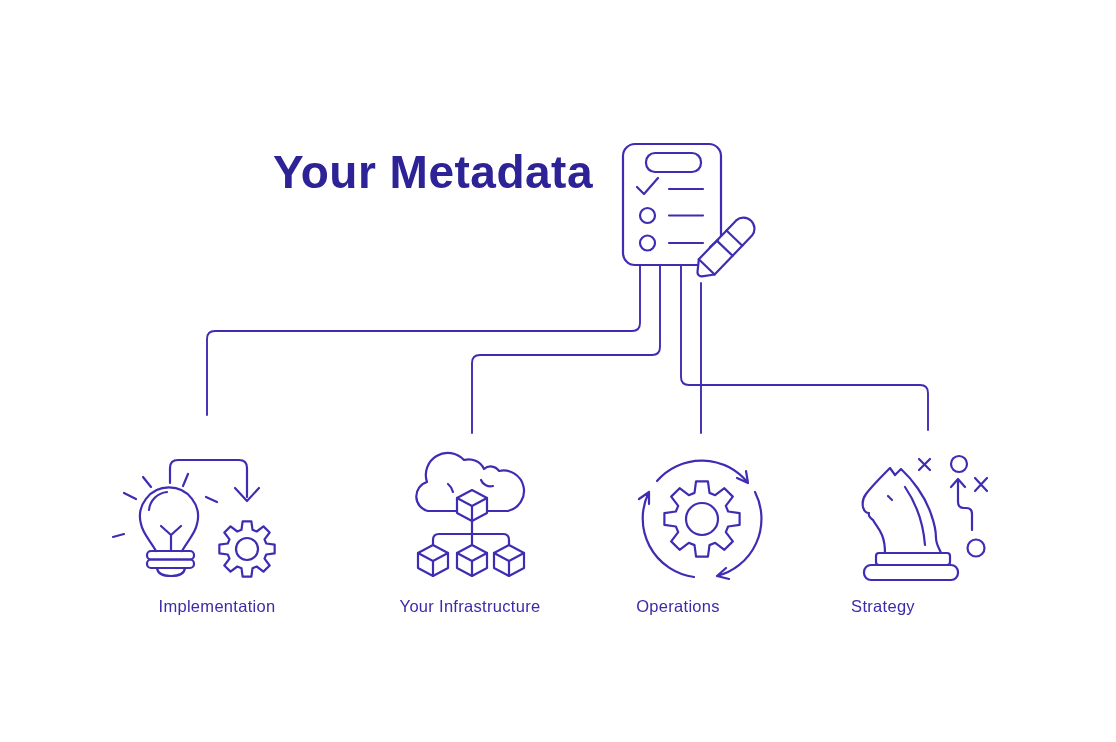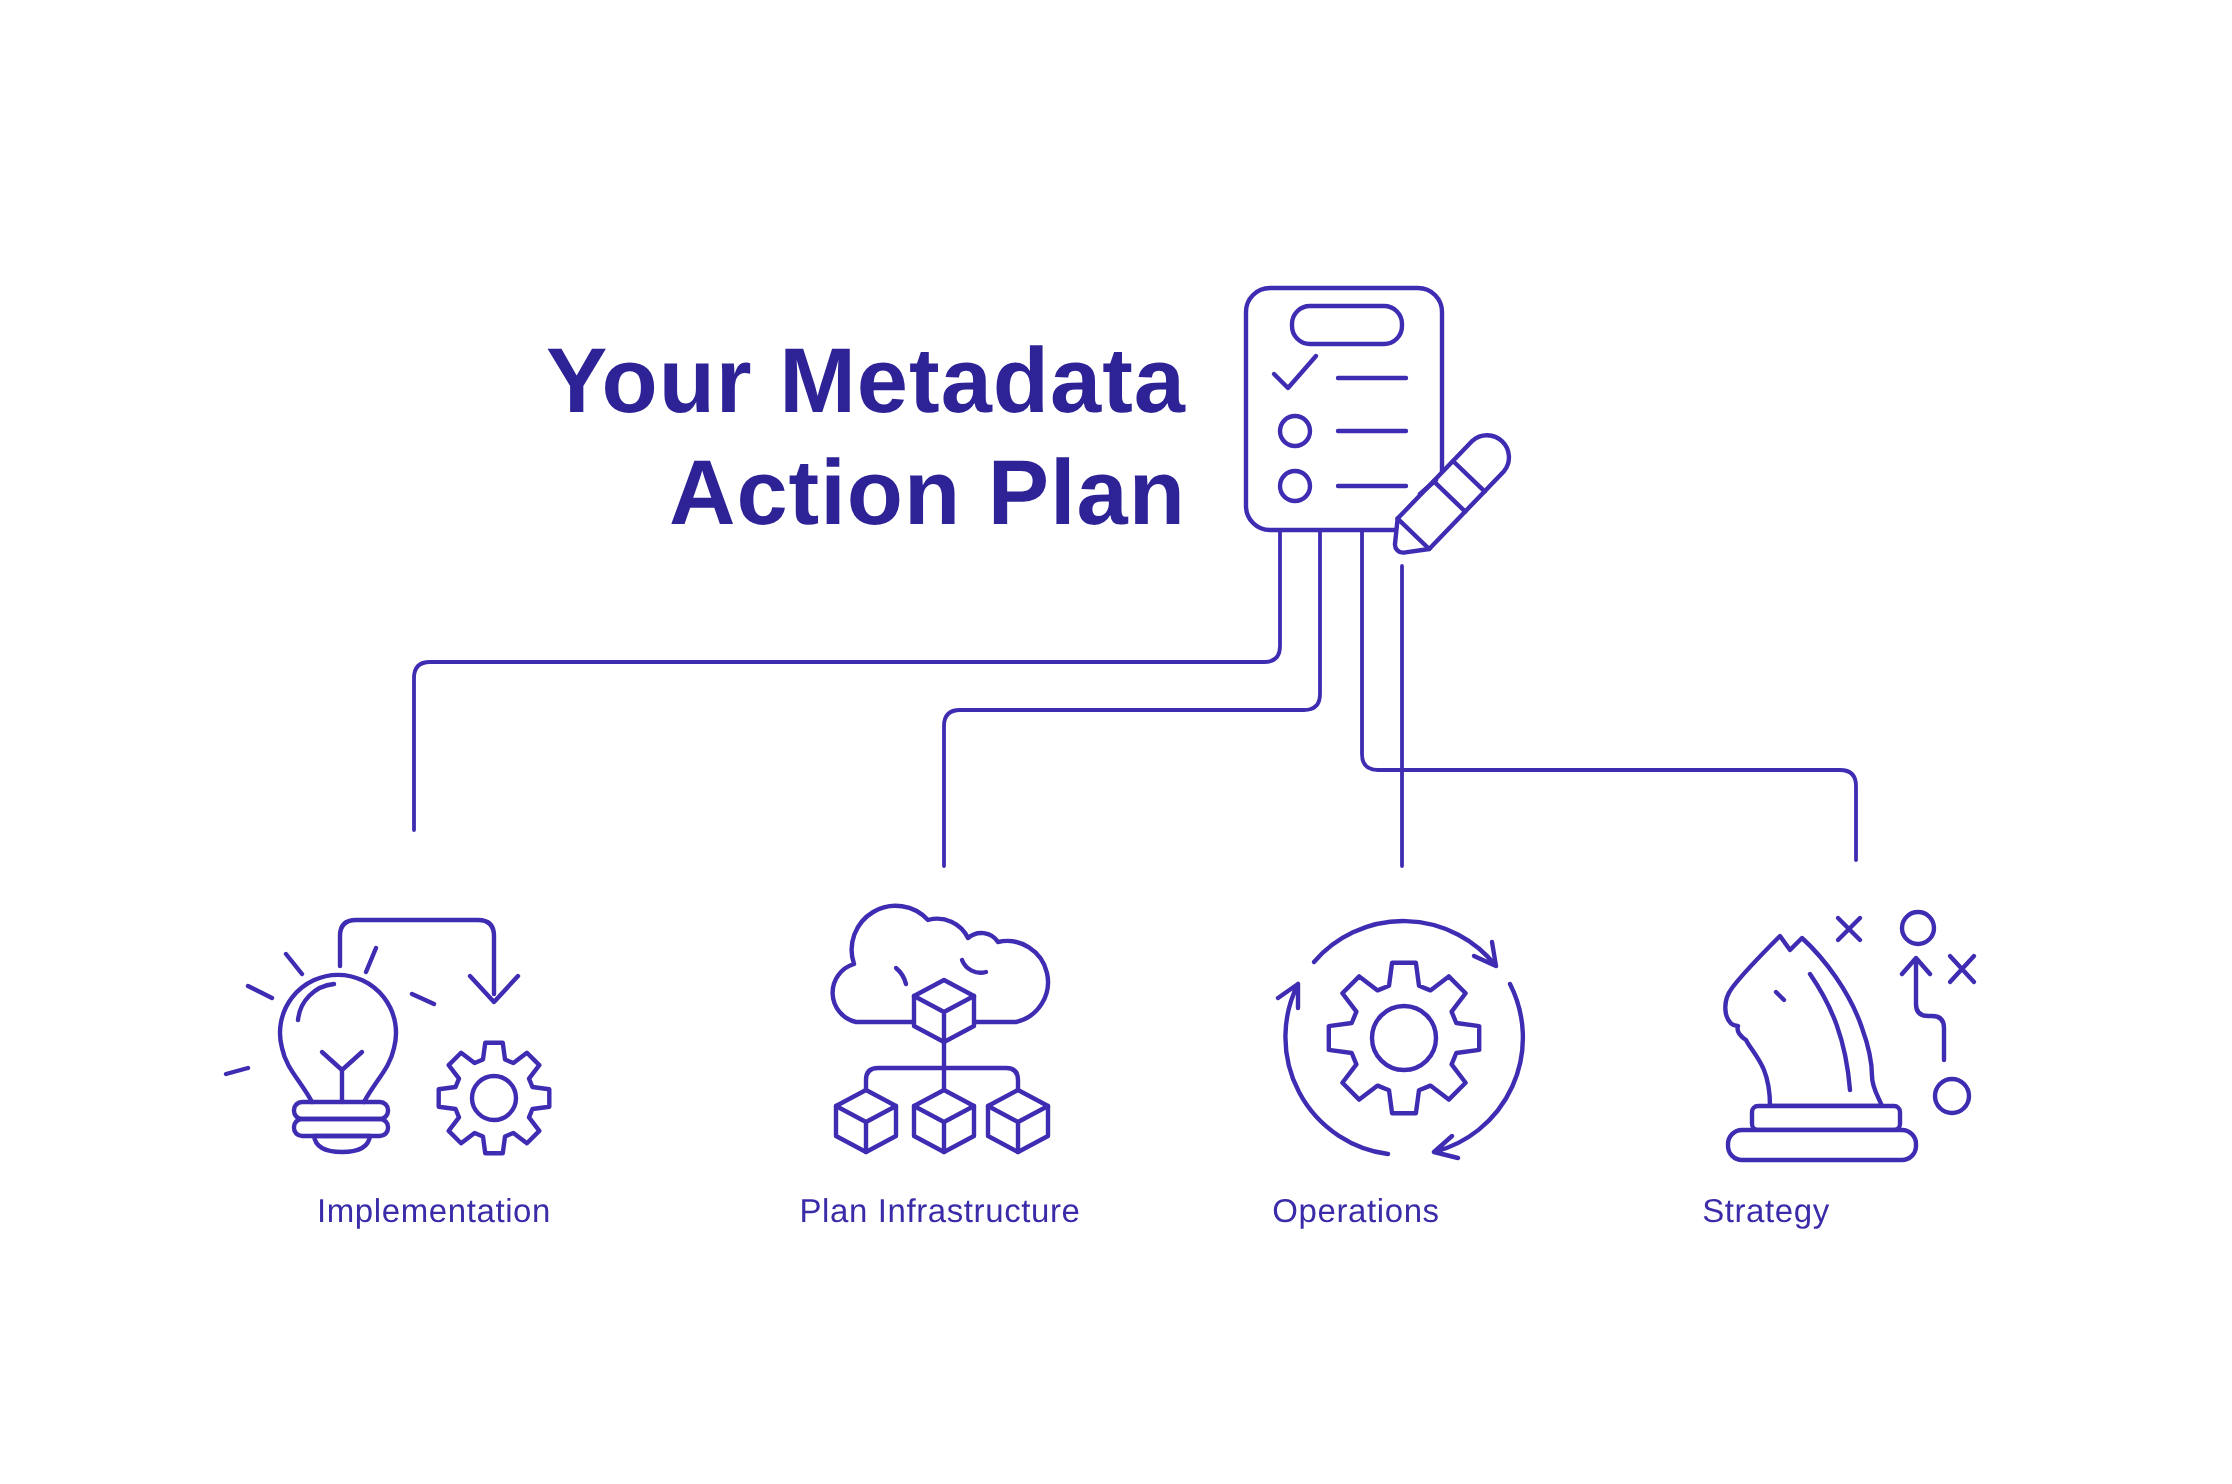--- a/index.html
+++ b/index.html
@@ -8,21 +8,21 @@
     background:var(--background,#ffffff);
     font-family:"Liberation Sans",sans-serif;
   }
   .canvas svg{position:absolute;left:0;top:0;}
   .ln{stroke:var(--accent,#3e2db2);fill:none;stroke-width:2.2;stroke-linecap:round;stroke-linejoin:round;}
   .cn{stroke:var(--accent,#3e2db2);fill:none;stroke-width:1.9;stroke-linecap:round;stroke-linejoin:round;}
   .wf{fill:#ffffff;}
   .page-title{
     position:absolute;top:144px;right:523px;text-align:right;
     color:var(--title,#2e2396);font-size:46px;font-weight:700;
-    line-height:56px;letter-spacing:.5px;white-space:nowrap;margin-top:18px;
+    line-height:56px;letter-spacing:.5px;white-space:nowrap;
   }
   .sec-label{
     position:absolute;top:597px;transform:translateX(-50%);
     color:var(--label,#3a2ba8);font-size:16.5px;font-weight:400;
     letter-spacing:.3px;white-space:nowrap;
   }
 </style>
 </head>
 <body>
 
@@ -97,21 +97,20 @@
       <path class="ln" d="M 919 459 L 930 470 M 930 459 L 919 470"></path>
       <circle class="ln" cx="959" cy="464" r="8"></circle>
       <path class="ln" d="M 951 487 L 958 479 L 965 487 M 958 480 L 958 502 Q 958 508 964 508 L 966 508 Q 972 508 972 514 L 972 530"></path>
       <path class="ln" d="M 975 478 L 987 491 M 987 478 L 975 491"></path>
       <circle class="ln" cx="976" cy="548" r="8.5"></circle>
     </g>
   </svg>
 
   <div class="page-title">
     <div>Your Metadata</div>
-    <div>Action Plan</div>
   </div>
 
   <div class="sec-label" style="left:217px">Implementation</div>
-  <div class="sec-label" style="left:470px">Plan Infrastructure</div>
+  <div class="sec-label" style="left:470px">Your Infrastructure</div>
   <div class="sec-label" style="left:678px">Operations</div>
   <div class="sec-label" style="left:883px">Strategy</div>
 
 </div>
 
 </body></html>

